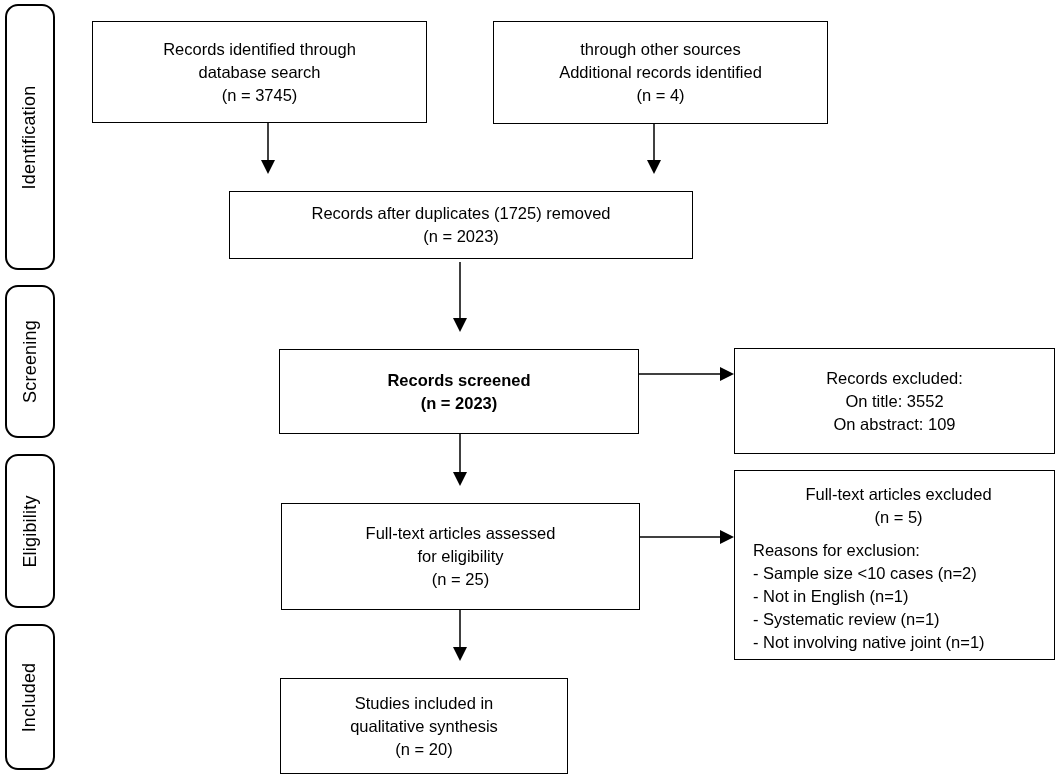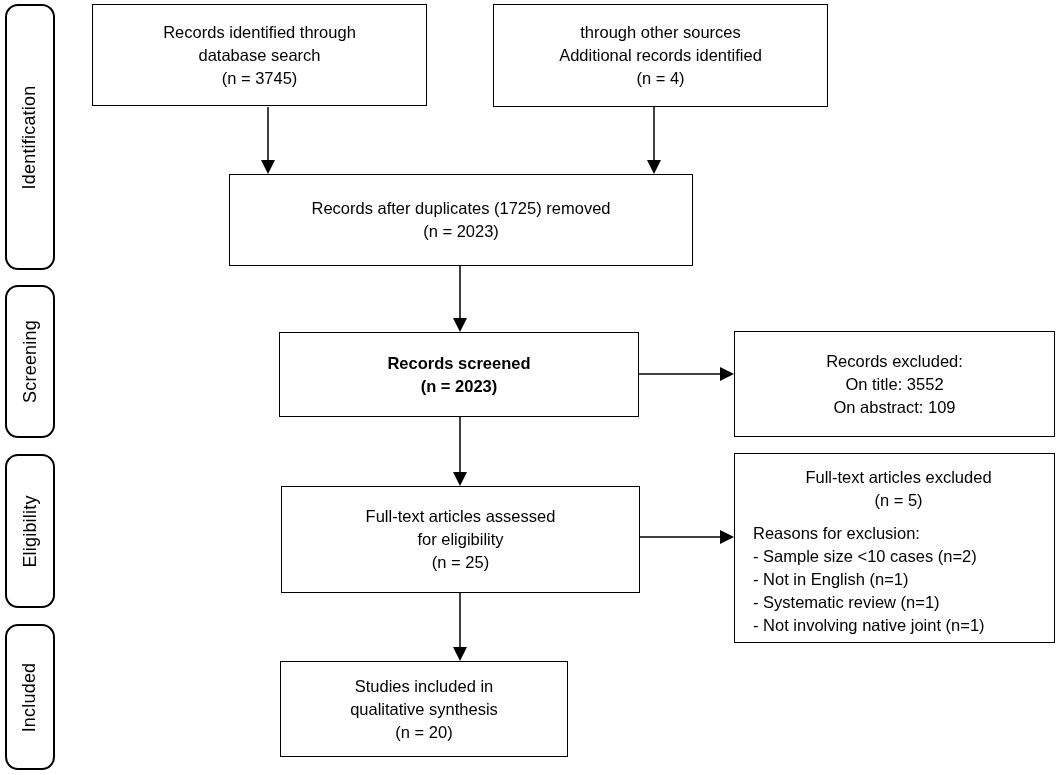--- a/index.html
+++ b/index.html
@@ -26,20 +26,21 @@
     border: 1.5px solid #000000;
     background: #ffffff;
     display: flex;
     flex-direction: column;
     align-items: center;
     justify-content: center;
     text-align: center;
     font-size: 16.5px;
     line-height: 23px;
     color: #000000;
+    margin-top: 17px;
   }
   .stagebox {
     position: absolute;
     left: 5px;
     width: 50px;
     border: 2px solid #000000;
     border-radius: 13px;
     background: #ffffff;
     display: flex;
     align-items: center;
@@ -52,21 +53,21 @@
     letter-spacing: 0.2px;
   }
   
   #stage-identification { top: 4px;   height: 266px; }
   #stage-screening      { top: 285px; height: 153px; }
   #stage-eligibility    { top: 454px; height: 154px; }
   #stage-included       { top: 624px; height: 146px; }
   
   #box-identified        { left: 92px;  top: 4px;   width: 335px; height: 102px; }
   #box-additional        { left: 493px; top: 4px;   width: 335px; height: 103px; }
-  #box-duplicates        { left: 229px; top: 174px; width: 464px; height: 92px;  }
+  #box-duplicates        { left: 229px; top: 174px; width: 464px; height: 68px;  }
   #box-screened          { left: 279px; top: 332px; width: 360px; height: 85px; font-weight: bold;  }
   #box-records-excluded  { left: 734px; top: 331px; width: 321px; height: 106px;  }
   #box-fulltext          { left: 281px; top: 486px; width: 359px; height: 107px; }
   #box-fulltext-excluded {
     left: 734px; top: 453px; width: 321px; height: 190px;
     justify-content: flex-start;
     padding: 12px 10px 8px 18px;
   }
   #box-included-studies  { left: 280px; top: 661px; width: 288px; height: 96px;  }
   .center-block { text-align: center; width: 100%; }

